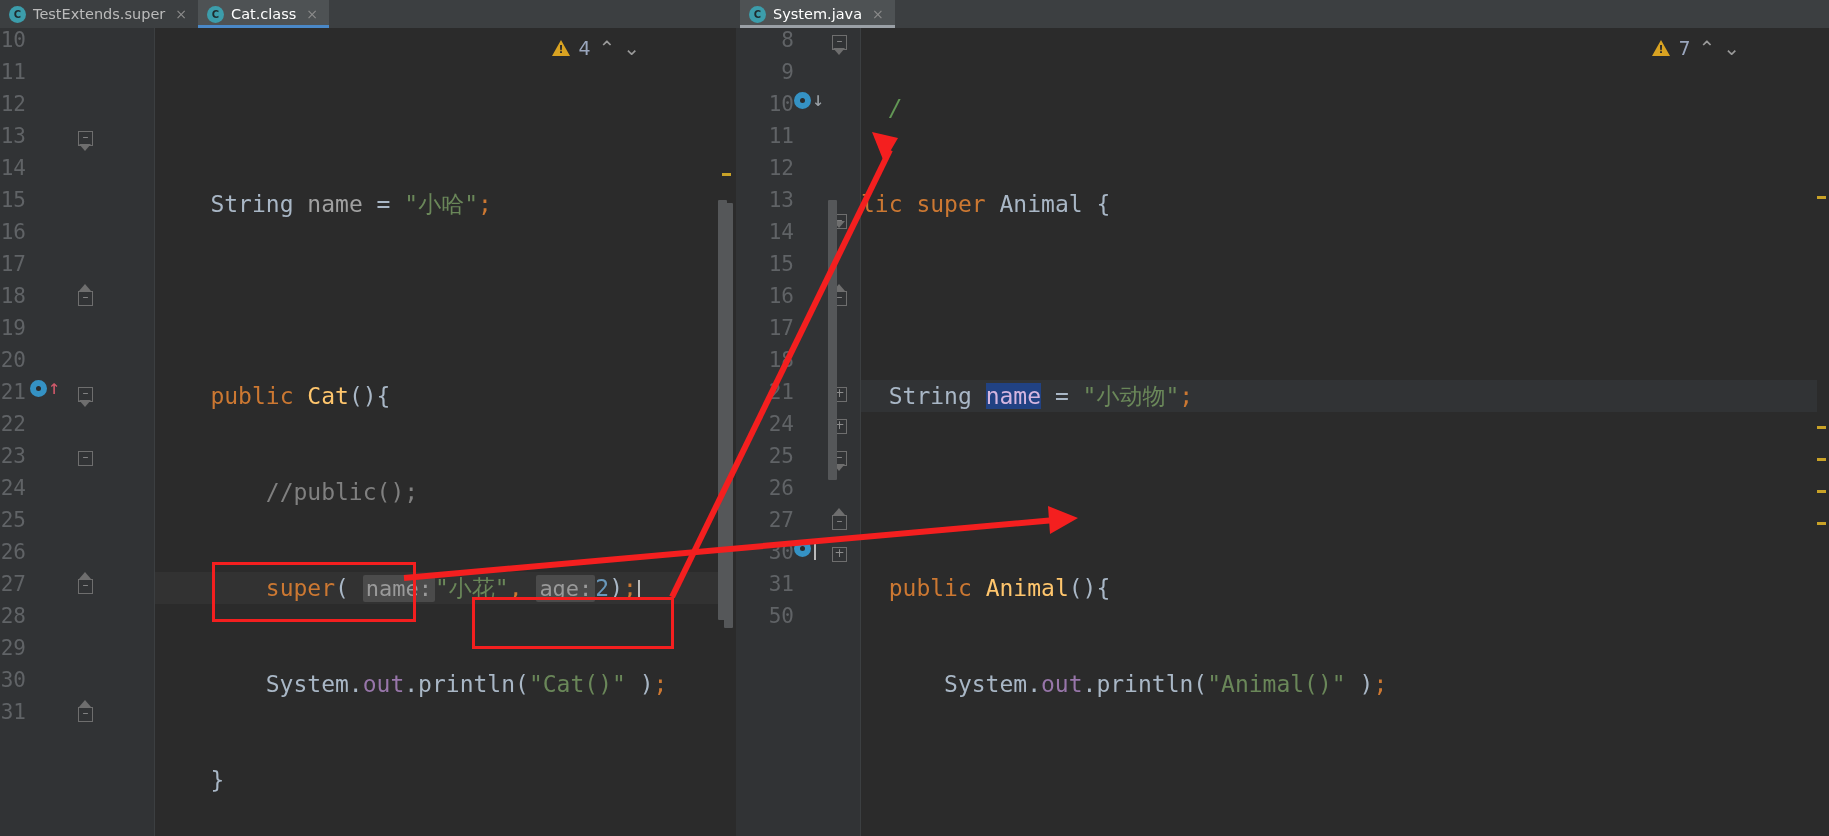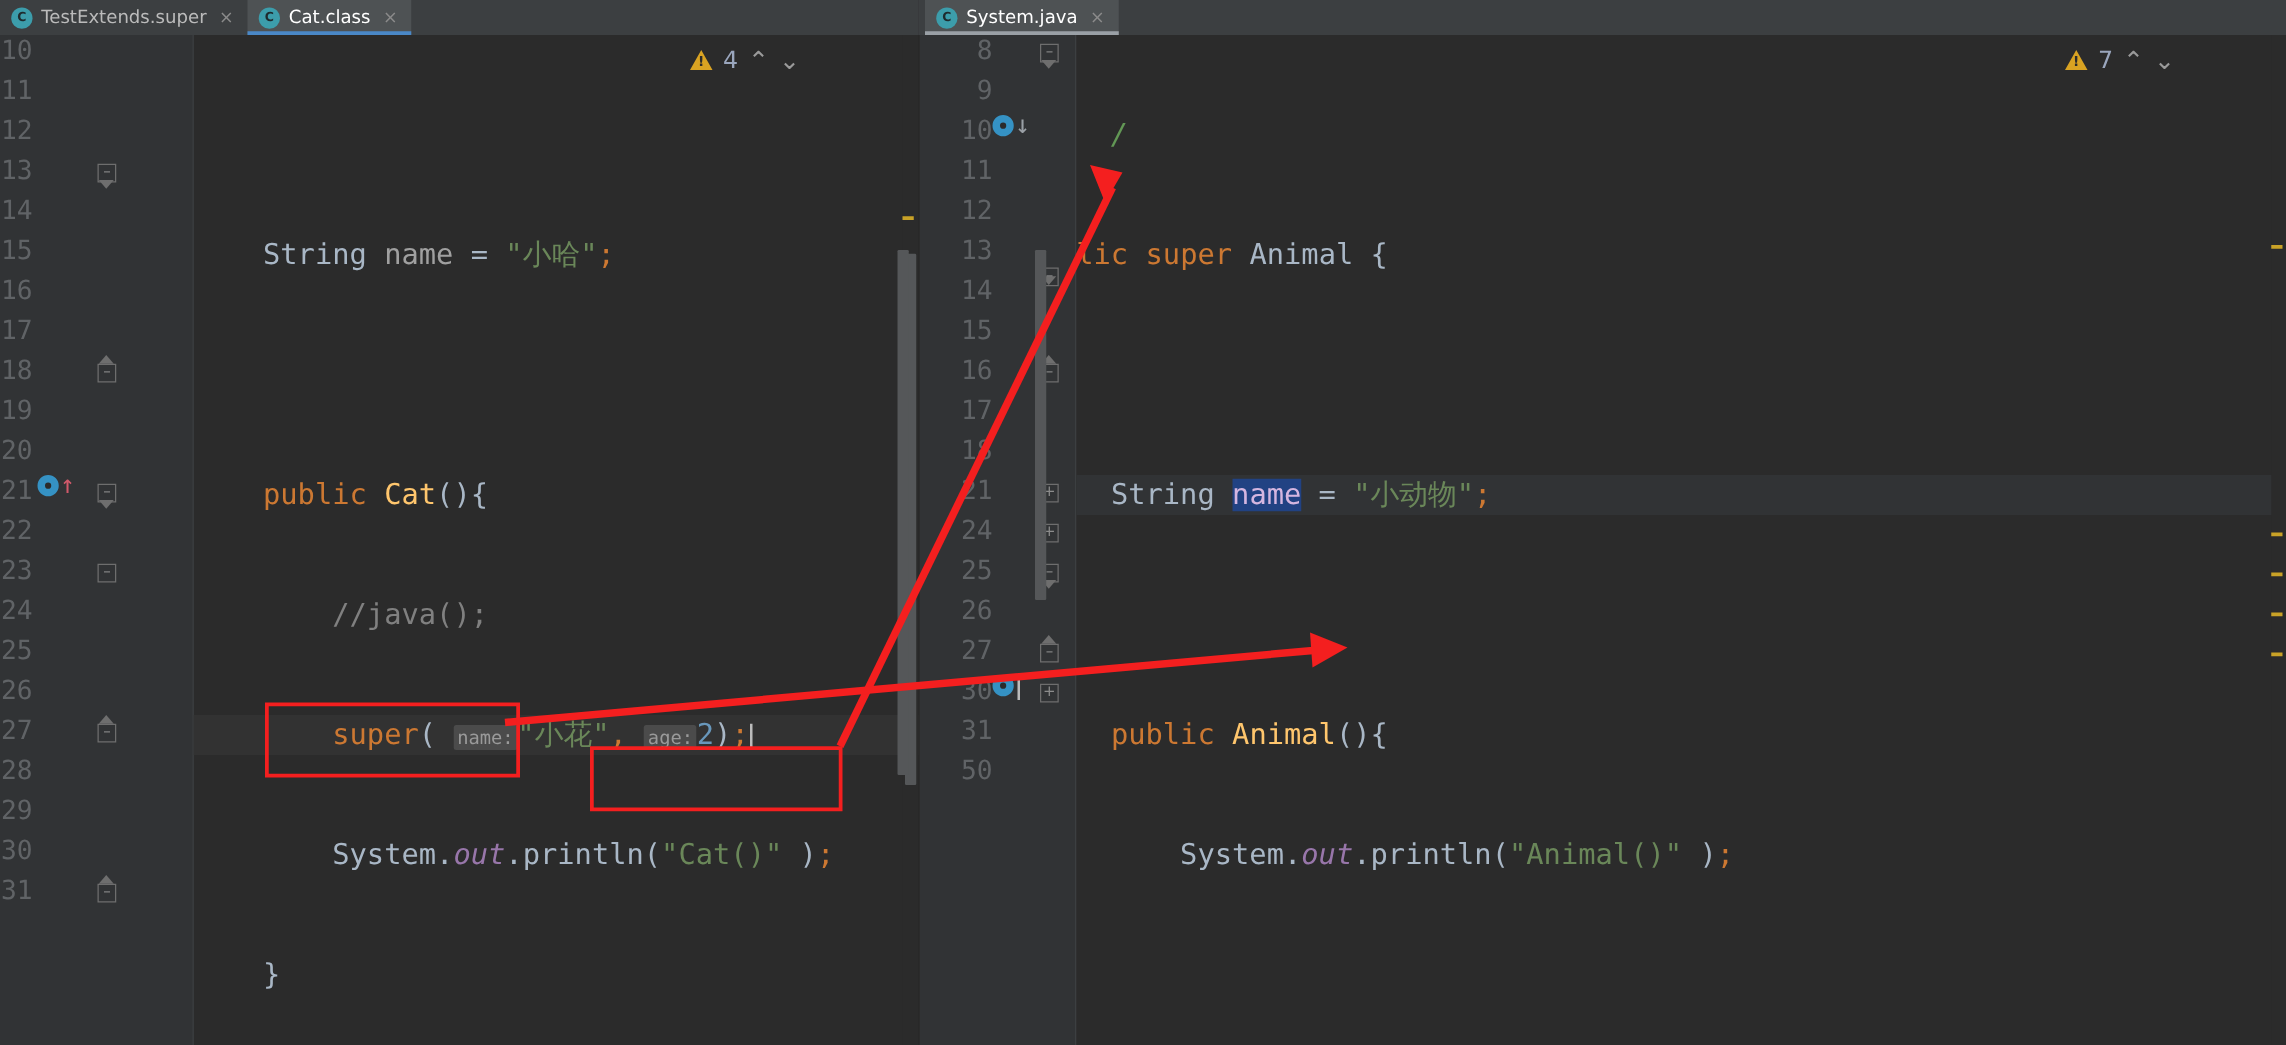--- a/index.html
+++ b/index.html
@@ -52,22 +52,22 @@
   
   .kw{color:#cc7832;}
   .cls{color:#a9b7c6;}
   .fld{color:#9876aa;}
   .str{color:#6a8759;}
   .num{color:#6897bb;}
   .cmt{color:#808080;}
   .doc{color:#629755;font-style:italic;}
   .mth{color:#ffc66d;}
   .pln{color:#a9b7c6;}
-  .sout{color:#9876aa;font-style:italic;}
-  .hint{background:#4b4b4b;color:#9a9a9a;border-radius:2px;font-size:15px;padding:1px 3px;}
+  .sout{color:#9876aa;}
+  .hint{background:#4b4b4b;color:#9a9a9a;border-radius:2px;font-size:22px;padding:1px 3px;}
   .sel{background:#214283;color:#d5b6e0;}
   .fmark{position:absolute;width:13px;height:13px;border:1px solid #6e6e6e;color:#8c8c8c;
         font-family:"DejaVu Sans","Liberation Sans",sans-serif;font-size:12px;line-height:11px;text-align:center;}
   .fmark.minus::after{content:"–";}
   .fmark.plus::after{content:"+";}
   .ftri{position:absolute;width:0;height:0;border-left:6px solid transparent;border-right:6px solid transparent;}
   .ftri.dn{border-top:7px solid #6e6e6e;}
   .ftri.up{border-bottom:7px solid #6e6e6e;}
 
   
@@ -166,21 +166,21 @@
       <div class="fmark minus" style="left:78px;top:679px"></div>
     </div>
     <div class="runicon" style="left:30px;top:352px"></div>
     <div class="ovarrow" style="left:48px;top:350px">↑</div>
 
     <div class="code">
       <div class="cl"></div>
       <div class="cl"><span class="pln">    </span><span class="cls">String</span><span class="pln"> </span><span class="fld" style="color:#a0a0a0">name</span><span class="pln"> = </span><span class="str">"小哈"</span><span class="kw">;</span></div>
       <div class="cl"></div>
       <div class="cl"><span class="pln">    </span><span class="kw">public</span><span class="pln"> </span><span class="mth">Cat</span><span class="pln">(){</span></div>
-      <div class="cl"><span class="pln">        </span><span class="cmt">//java();</span></div>
+      <div class="cl"><span class="pln">        </span><span class="cmt">//public();</span></div>
       <div class="cl hl"><span class="pln">        </span><span class="kw">super</span><span class="pln">( </span><span class="hint">name:</span><span class="str">"小花"</span><span class="kw">, </span><span class="hint">age:</span><span class="num">2</span><span class="pln">)</span><span class="kw">;</span><span class="caretmark" style="position:relative;display:inline-block;vertical-align:-4px;margin-left:1px;"></span></div>
       <div class="cl"><span class="pln">        System.</span><span class="sout">out</span><span class="pln">.println(</span><span class="str">"Cat()"</span><span class="pln"> )</span><span class="kw">;</span></div>
       <div class="cl"><span class="pln">    }</span></div>
       
       
       
       
       
       
       

